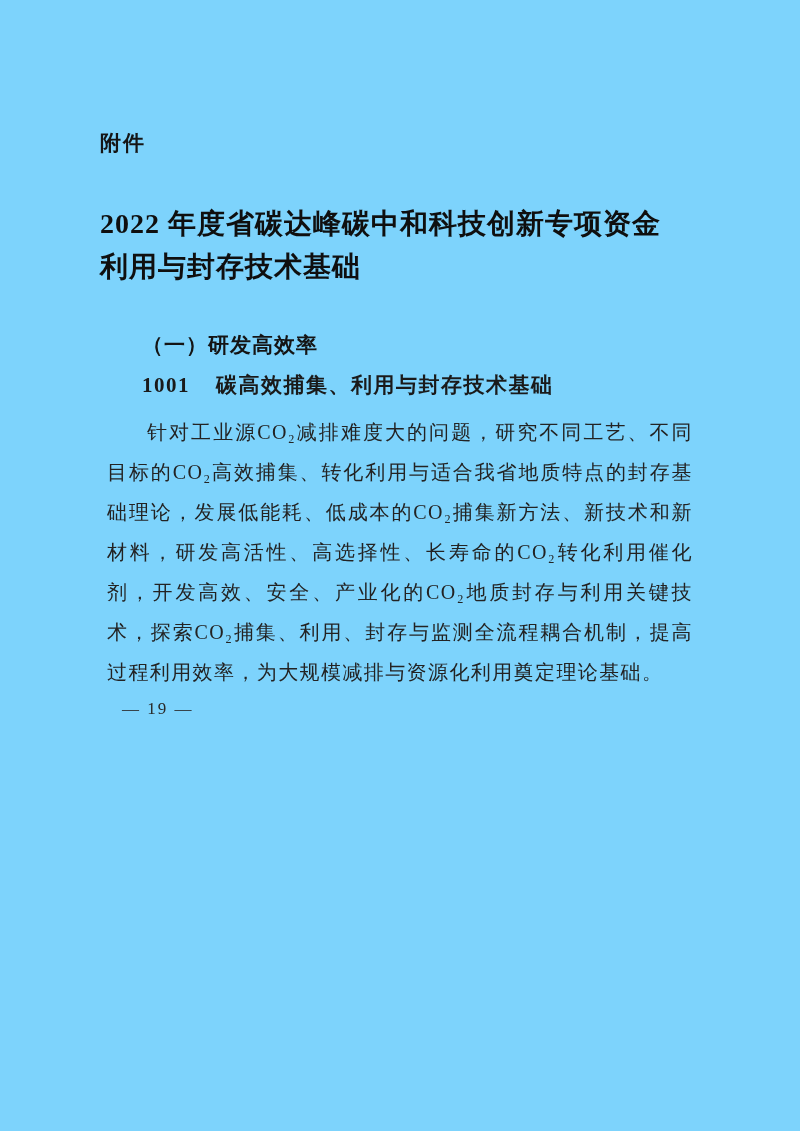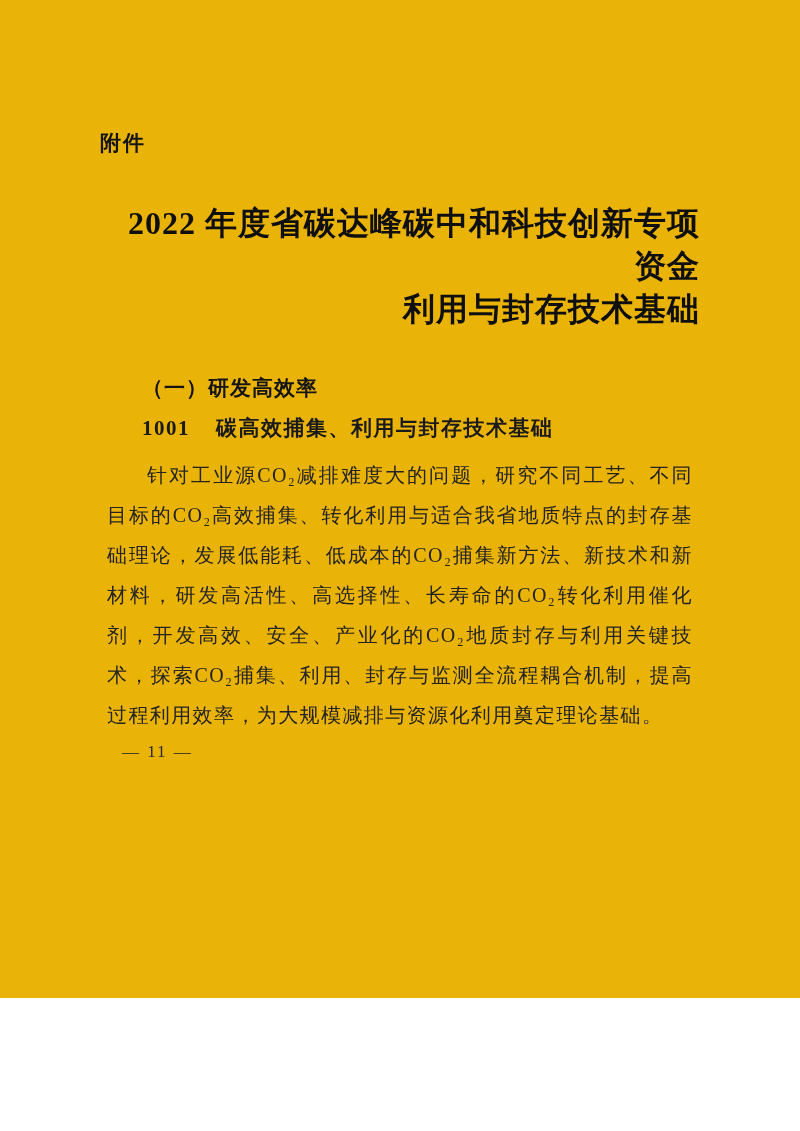--- a/index.html
+++ b/index.html
@@ -8,41 +8,41 @@
     background: #ffffff;
   }
   body {
     width: 800px;
     height: 1131px;
     overflow: hidden;
   }
   .page {
     box-sizing: border-box;
     width: 800px;
-    height: 998px;
+    height: 1131px;
     padding: 130px 100px 0 100px;
-    background: #eab308;
+    background: #7dd3fc;
     font-family: "Liberation Serif", "DejaVu Serif", serif;
     color: #1f1f1f;
   }
   .attachment {
     font-family: "Liberation Sans", "DejaVu Sans", sans-serif;
     font-weight: 700;
     font-size: 21px;
     line-height: 25px;
     letter-spacing: 2px;
     color: #151515;
   }
   .doc-title {
     margin: 47px 0 0 0;
-    font-size: 32px;
+    font-size: 28px;
     font-weight: 700;
     line-height: 43px;
     letter-spacing: 1px;
-    text-align: right;
+    text-align: left;
     color: #0f0f0f;
   }
   .title-line { display: block; }
   .content {
     margin-top: 37px;
     font-size: 20px;
     line-height: 40px;
     letter-spacing: 1.4px;
   }
   .section-heading, .subsection-heading {
@@ -102,16 +102,16 @@
       <h4 class="project-heading">
         <span class="project-code">1001</span><span class="project-name">碳高效捕集、利用与封存技术基础</span>
       </h4>
       <p class="project-body">针对工业源CO₂减排难度大的问题，研究不同工艺、不同目标的CO₂高效捕集、转化利用与适合我省地质特点的封存基础理论，发展低能耗、低成本的CO₂捕集新方法、新技术和新材料，研发高活性、高选择性、长寿命的CO₂转化利用催化剂，开发高效、安全、产业化的CO₂地质封存与利用关键技术，探索CO₂捕集、利用、封存与监测全流程耦合机制，提高过程利用效率，为大规模减排与资源化利用奠定理论基础。</p>
     </div>
 
 
   </div>
 
   <div class="footer">
-    <span class="page-number">— 11 —</span>
+    <span class="page-number">— 19 —</span>
   </div>
 
 </div>
 
 </body></html>

